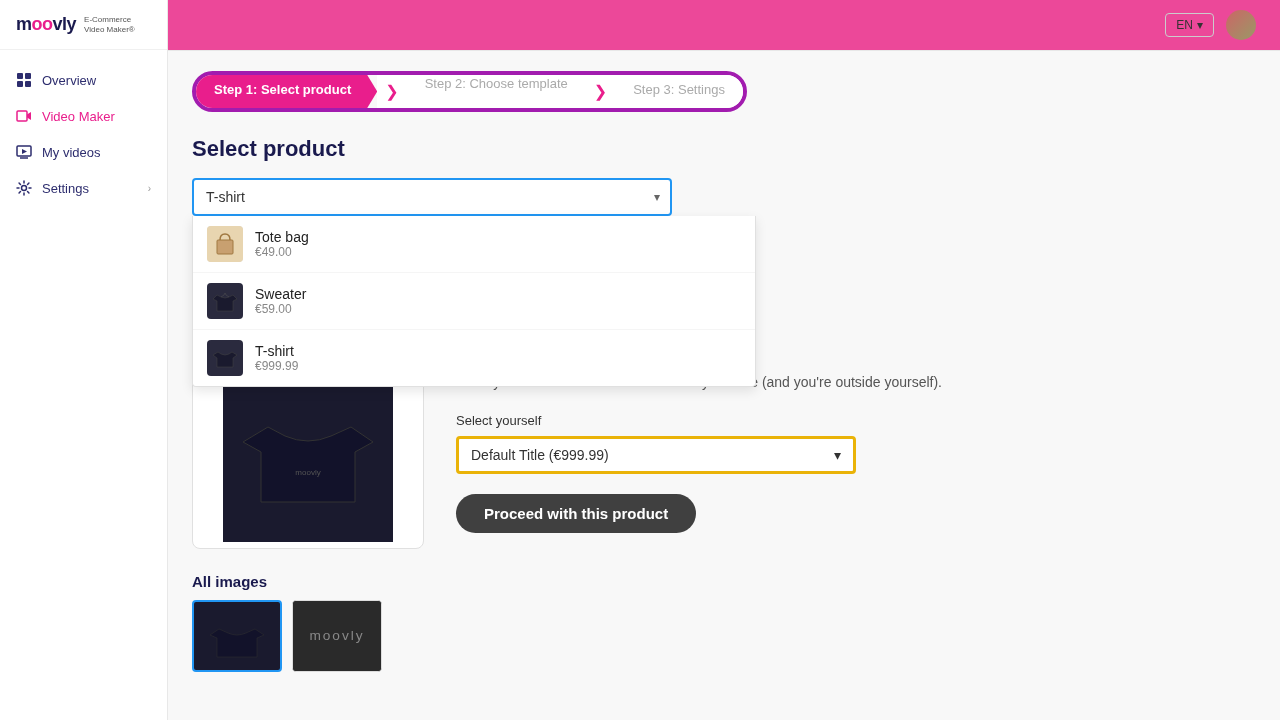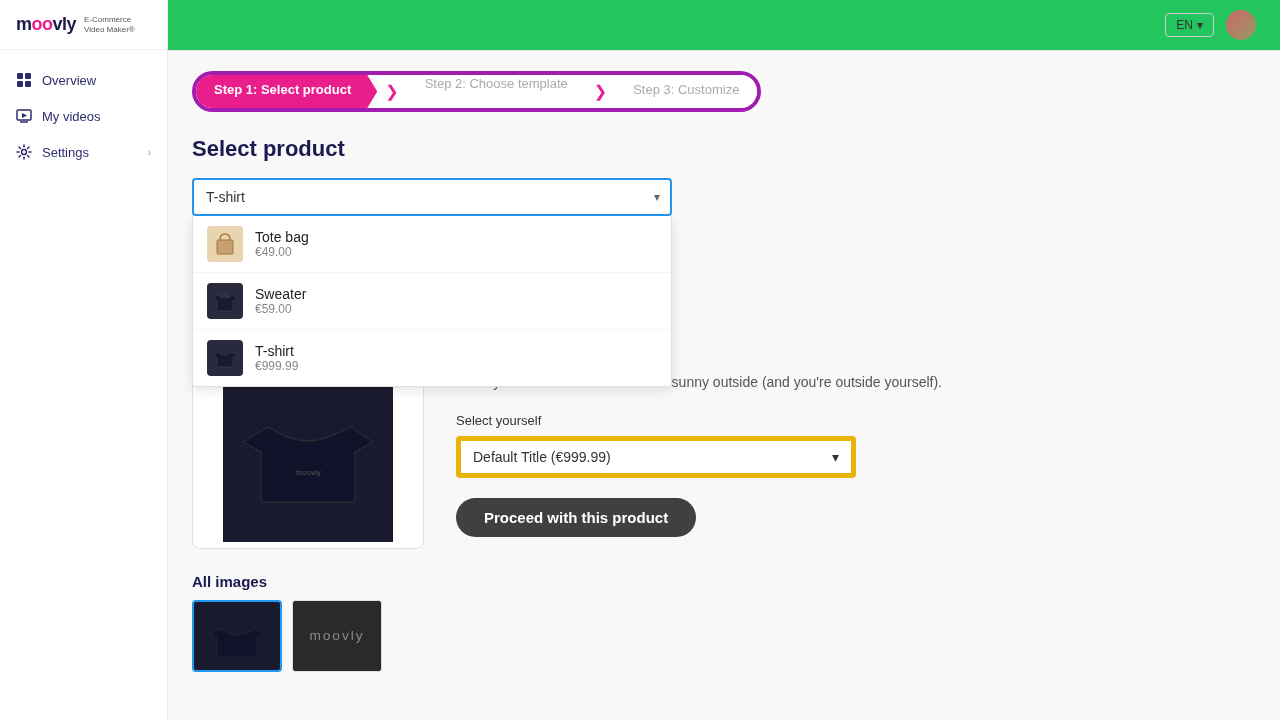--- a/index.html
+++ b/index.html
@@ -68,21 +68,21 @@
     
     .main {
       flex: 1;
       display: flex;
       flex-direction: column;
       overflow: hidden;
     }
 
     
     .topbar {
-      background: #22c55e;
+      background: #ec4899;
       border-bottom: 1px solid #e8e8e8;
       padding: 10px 24px;
       display: flex;
       align-items: center;
       justify-content: flex-end;
       gap: 12px;
     }
     .lang-selector {
       border: 1px solid #ccc;
       border-radius: 4px;
@@ -152,21 +152,21 @@
       transform: translateY(-50%);
       color: #666;
       font-size: 12px;
     }
 
     
     .dropdown-menu {
       position: absolute;
       top: 100%;
       left: 0;
-      width: 480px;
+      width: 564px;
       background: #fff;
       border: 1px solid #e0e0e0;
       border-top: none;
       border-radius: 0 0 4px 4px;
       z-index: 100;
       box-shadow: 0 4px 12px rgba(0,0,0,0.1);
     }
     .dropdown-item {
       display: flex;
       align-items: center;
@@ -221,21 +221,21 @@
     }
     .variant-label {
       font-size: 13px;
       color: #333;
       font-weight: 500;
       margin-bottom: 8px;
     }
     .variant-select {
       display: flex;
       align-items: center;
-      border: 5px solid #eab308;
+      border: 3px solid #eab308;
       border-radius: 4px;
       padding: 8px 12px;
       font-size: 14px;
       color: #333;
       cursor: pointer;
       background: #fff;
       width: 400px;
       justify-content: space-between;
       margin-bottom: 20px;
     }
@@ -308,20 +308,29 @@
       <span class="nav-icon">
         <svg width="16" height="16" viewBox="0 0 16 16" fill="none">
           <rect x="1" y="1" width="6" height="6" rx="1" fill="#2d2d6e"></rect>
           <rect x="9" y="1" width="6" height="6" rx="1" fill="#2d2d6e"></rect>
           <rect x="1" y="9" width="6" height="6" rx="1" fill="#2d2d6e"></rect>
           <rect x="9" y="9" width="6" height="6" rx="1" fill="#2d2d6e"></rect>
         </svg>
       </span>
       <span>Overview</span>
     </div>
+    <div class="nav-item active">
+      <span class="nav-icon">
+        <svg width="16" height="16" viewBox="0 0 16 16" fill="none">
+          <rect x="1" y="3" width="10" height="10" rx="1" stroke="#e91e8c" stroke-width="1.5"></rect>
+          <path d="M11 6.5L15 4v8l-4-2.5V6.5z" fill="#e91e8c"></path>
+        </svg>
+      </span>
+      <span style="color:#e91e8c">Video Maker</span>
+    </div>
     <div class="nav-item">
       <span class="nav-icon">
         <svg width="16" height="16" viewBox="0 0 16 16" fill="none">
           <rect x="1" y="2" width="14" height="10" rx="1" stroke="#2d2d6e" stroke-width="1.5"></rect>
           <path d="M6 5l5 2.5-5 2.5V5z" fill="#2d2d6e"></path>
           <line x1="4" y1="14" x2="12" y2="14" stroke="#2d2d6e" stroke-width="1.5"></line>
         </svg>
       </span>
       <span>My videos</span>
     </div>
@@ -354,21 +363,21 @@
       <div style="display:flex; border: 4px solid #a21caf; border-radius: 24px; overflow:hidden; width: fit-content;">
         <div style="background:#e91e8c; color:#fff; padding:7px 18px 7px 18px; font-size:13px; font-weight:600; clip-path:polygon(0 0, calc(100% - 10px) 0, 100% 50%, calc(100% - 10px) 100%, 0 100%); padding-right:26px;">
           <span>Step 1:  Select product</span>
         </div>
         <div style="background:#fff; color:#e91e8c; padding:7px 8px; font-size:16px; display:flex; align-items:center;">❯</div>
         <div style="background:#fff; color:#aaa; padding:1px 18px; font-size:13px; font-weight:500;">
           <span>Step 2:  Choose template</span>
         </div>
         <div style="background:#fff; color:#e91e8c; padding:7px 8px; font-size:16px; display:flex; align-items:center;">❯</div>
         <div style="background:#fff; color:#aaa; padding:7px 18px; font-size:13px; font-weight:500;">
-          <span>Step 3:  Customize</span>
+          <span>Step 3:  Settings</span>
         </div>
       </div>
     </div>
 
     <h1 class="page-title">Select product</h1>
 
     <div class="product-select-wrapper">
       <div class="product-select-input">
         <span>T-shirt</span>
         <span class="dropdown-arrow">▾</span>

